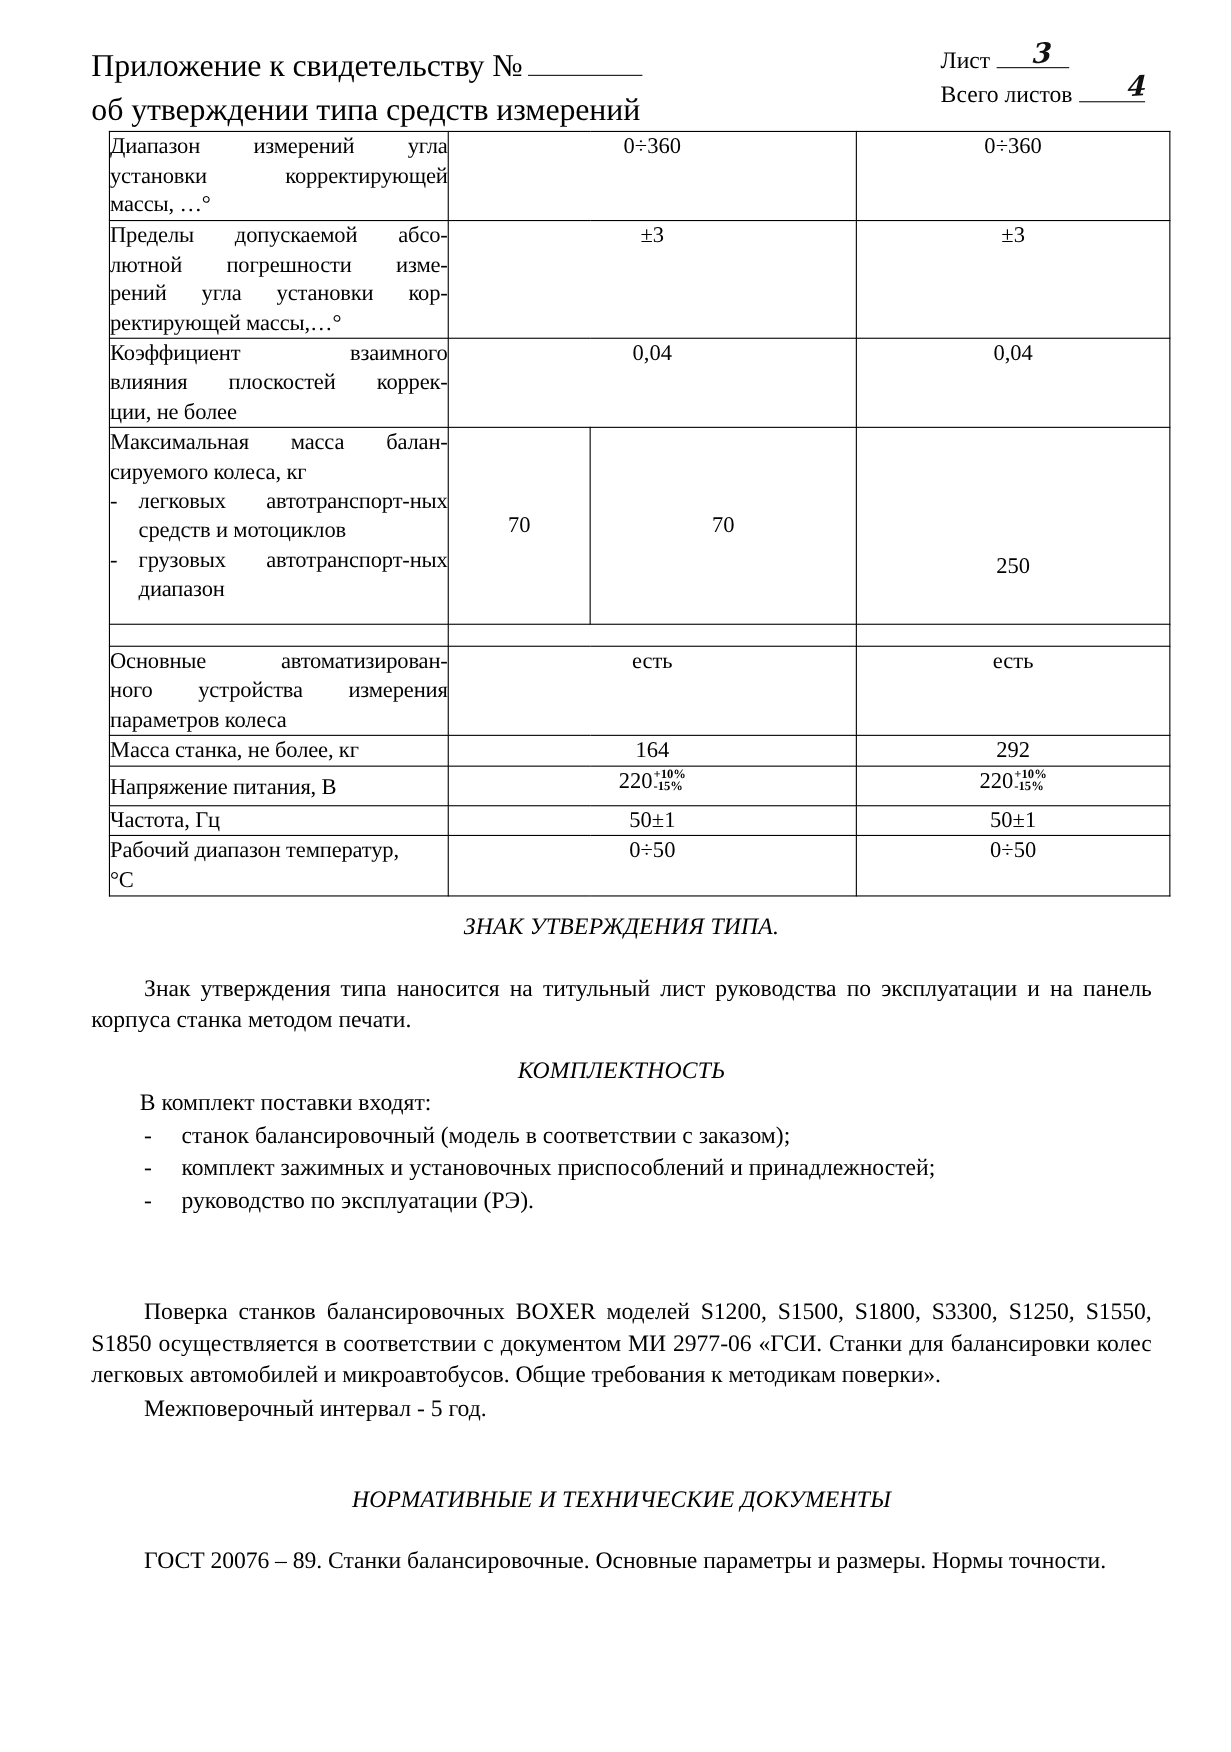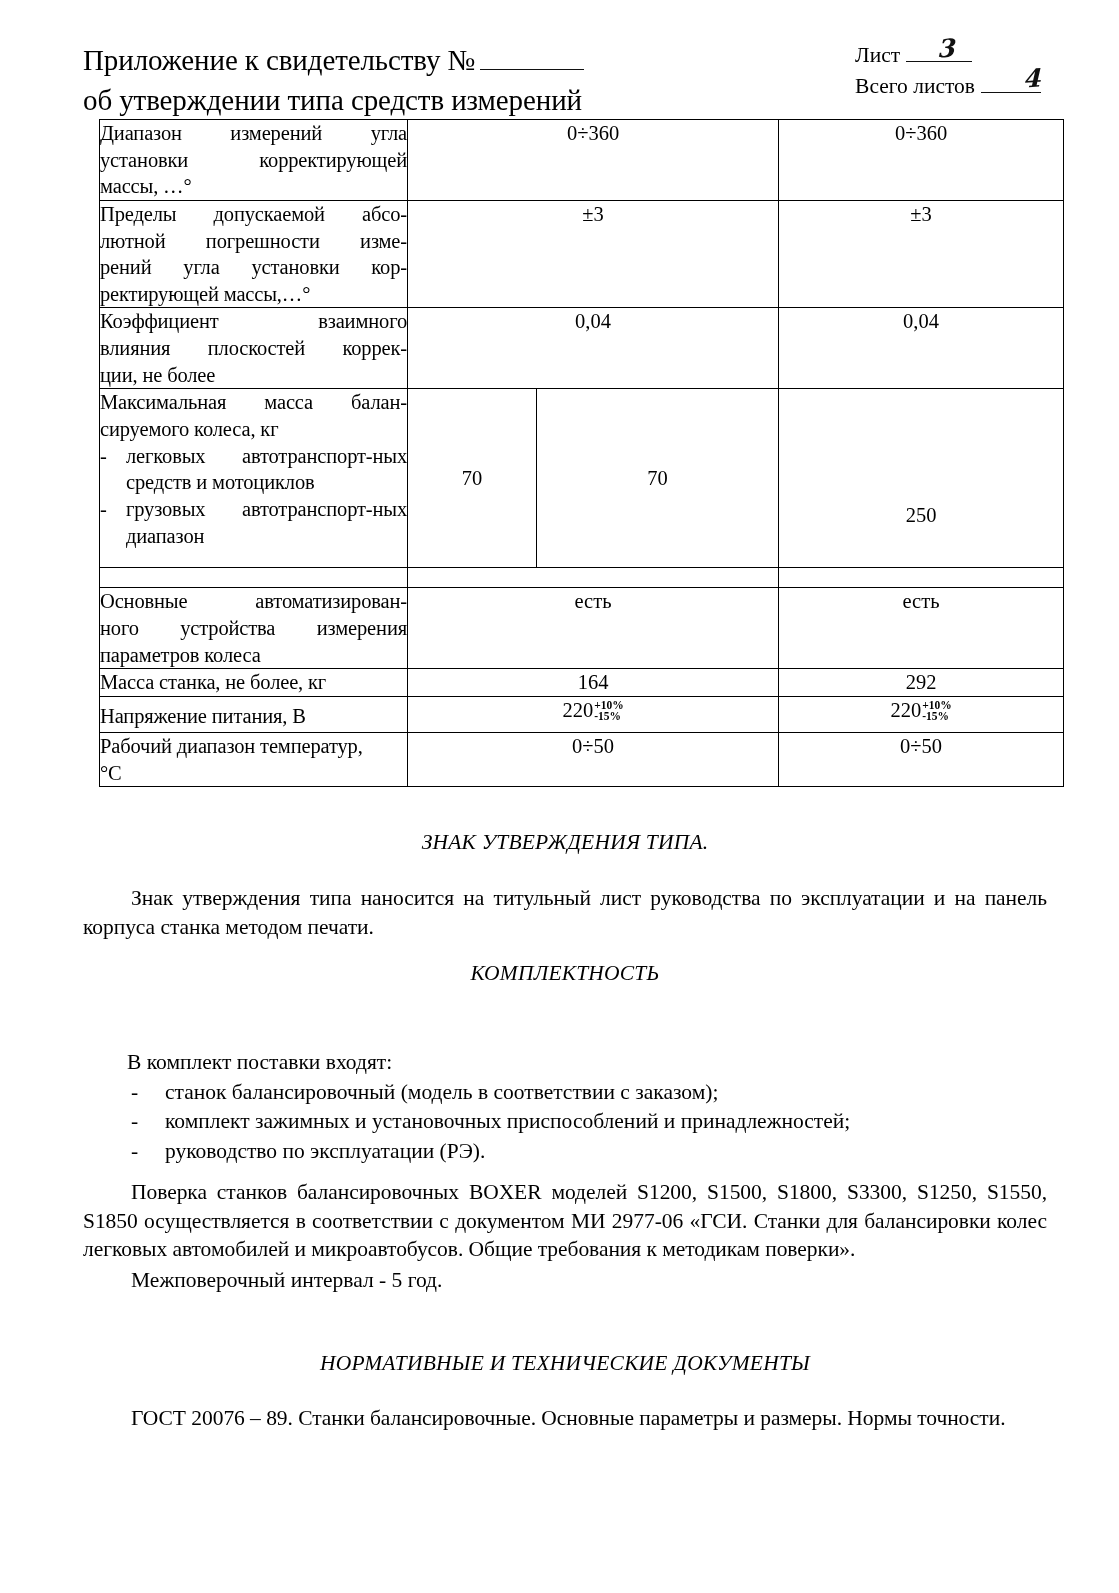--- a/index.html
+++ b/index.html
@@ -304,20 +304,27 @@
             <span class="num">220</span><span class="frac"><span>+10%</span><span>-15%</span></span>
           </span>
         </td>
         <td class="cell-val" style="vertical-align:middle;padding-bottom:8px">
           <span class="volt">
             <span class="num">220</span><span class="frac"><span>+10%</span><span>-15%</span></span>
           </span>
         </td>
       </tr>
 
+      <tr>
+        <td class="cell-label plain">
+          <div>Частота, Гц</div>
+        </td>
+        <td class="cell-val" colspan="2" style="vertical-align:middle">50±1</td>
+        <td class="cell-val" style="vertical-align:middle">50±1</td>
+      </tr>
 
       <tr>
         <td class="cell-label plain">
           <div>Рабочий диапазон температур,</div>
           <div>°С</div>
         </td>
         <td class="cell-val" colspan="2">0÷50</td>
         <td class="cell-val">0÷50</td>
       </tr>
 
@@ -327,21 +334,21 @@
   <div class="section" style="top:828px">
     <div class="sec-heading">ЗНАК УТВЕРЖДЕНИЯ ТИПА.</div>
   </div>
   <div class="section" style="top:884px">
     <div class="para">Знак утверждения типа наносится на титульный лист руководства по эксплуатации  и на панель корпуса станка методом печати.</div>
   </div>
 
   <div class="section" style="top:959px">
     <div class="sec-heading">КОМПЛЕКТНОСТЬ</div>
   </div>
-  <div class="section" style="top:1048px">
+  <div class="section" style="top:988px">
     <div class="para-plain" style="text-indent:44px">В комплект поставки входят:</div>
     <div class="list-wrap">
       <div class="list-line">
         <span class="ldash">-</span>
         <span class="ltext">станок балансировочный (модель в соответствии с заказом);</span>
       </div>
       <div class="list-line">
         <span class="ldash">-</span>
         <span class="ltext">комплект зажимных и установочных приспособлений и принадлежностей;</span>
       </div>

